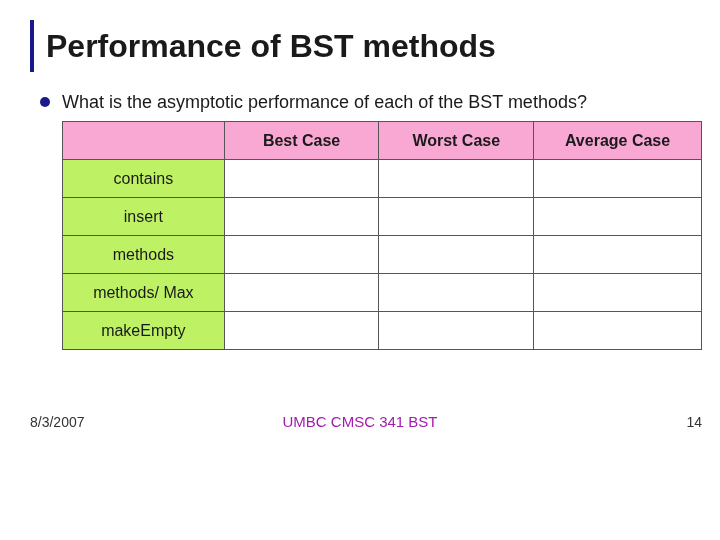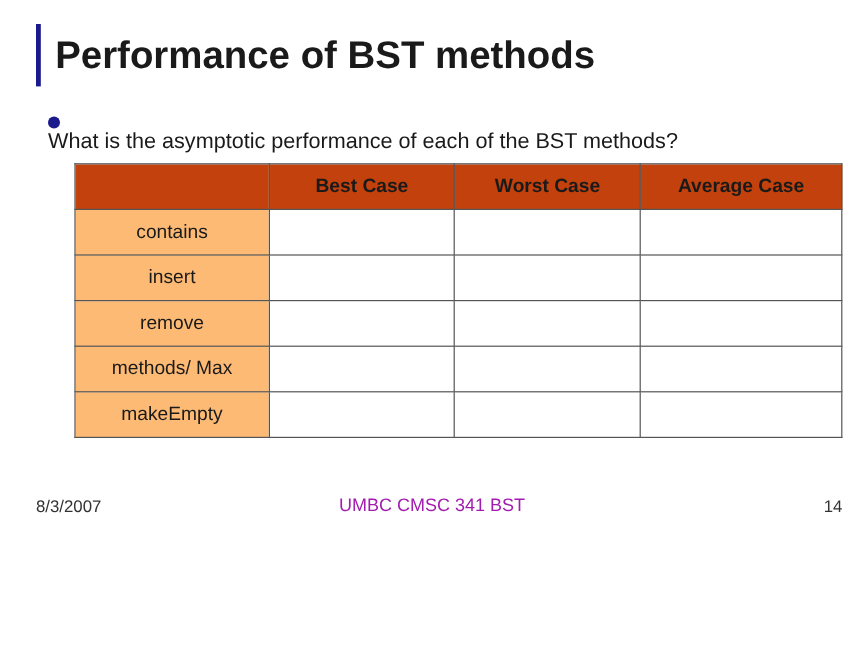--- a/index.html
+++ b/index.html
@@ -47,21 +47,20 @@
 
     .content-area {
       padding-left: 10px;
     }
 
     .bullet-item {
       display: flex;
       align-items: flex-start;
       font-size: 18px;
       color: #1a1a1a;
-      flex-direction: column;
     }
 
     .bullet-dot {
       width: 10px;
       height: 10px;
       background: #1a1a8c;
       border-radius: 50%;
       margin-top: 5px;
       margin-right: 12px;
       flex-shrink: 0;
@@ -85,30 +84,30 @@
 
     th, td {
       border: 1px solid #555555;
       padding: 6px 12px;
       text-align: center;
       min-width: 120px;
       height: 38px;
     }
 
     th {
-      background: #c2410c;
+      background: #f9a8d4;
       font-weight: bold;
       color: #1a1a1a;
     }
 
     td:first-child {
       text-align: center;
       font-weight: normal;
       color: #1a1a1a;
-      background: #fdba74;
+      background: #bef264;
     }
 
     td:not(:first-child) {
       background: #ffffff;
     }
 
     .footer {
       position: absolute;
       bottom: 14px;
       left: 30px;
@@ -162,21 +161,21 @@
               <td></td>
               <td></td>
             </tr>
             <tr>
               <td>insert</td>
               <td></td>
               <td></td>
               <td></td>
             </tr>
             <tr>
-              <td>remove</td>
+              <td>methods</td>
               <td></td>
               <td></td>
               <td></td>
             </tr>
             <tr>
               <td>methods/ Max</td>
               <td></td>
               <td></td>
               <td></td>
             </tr>

